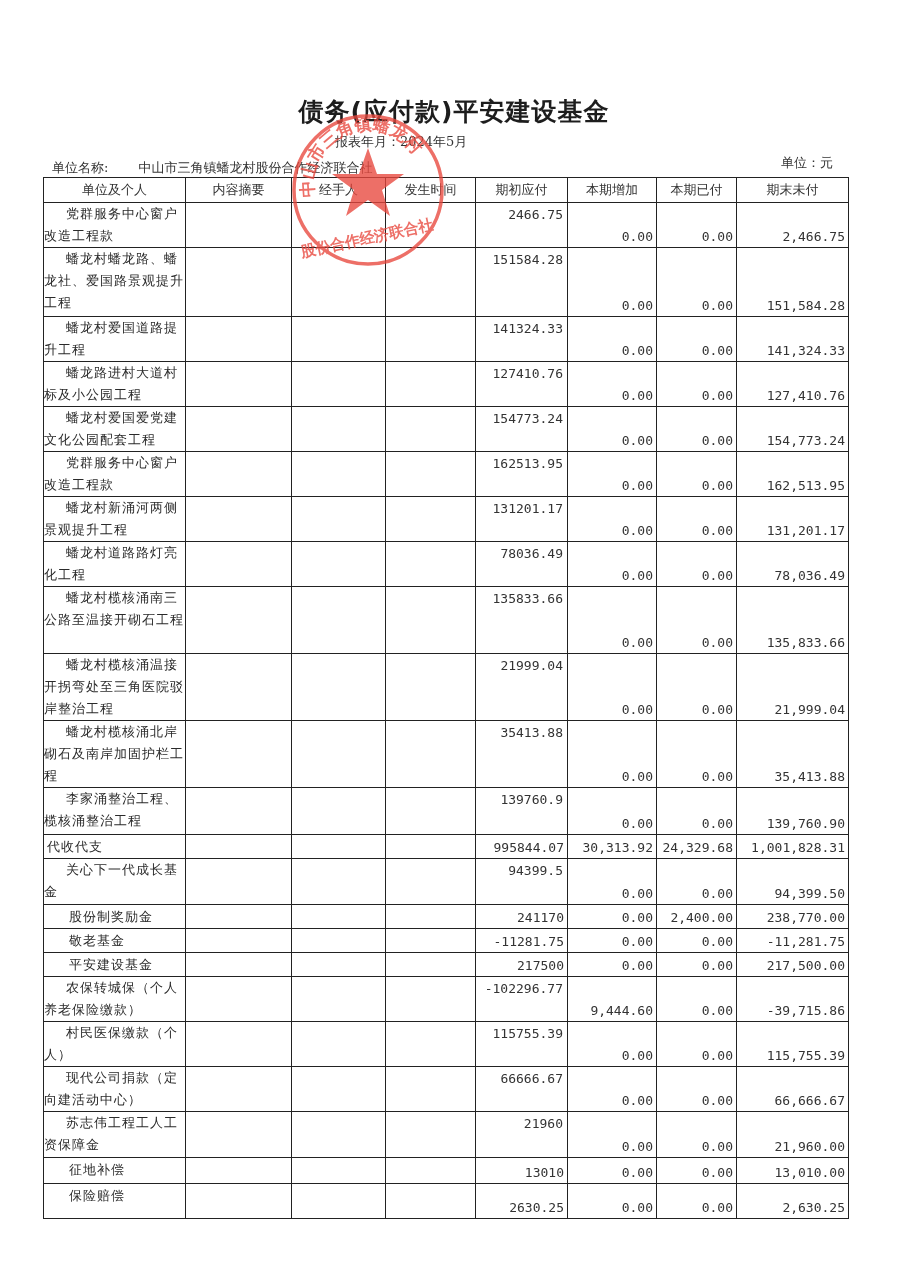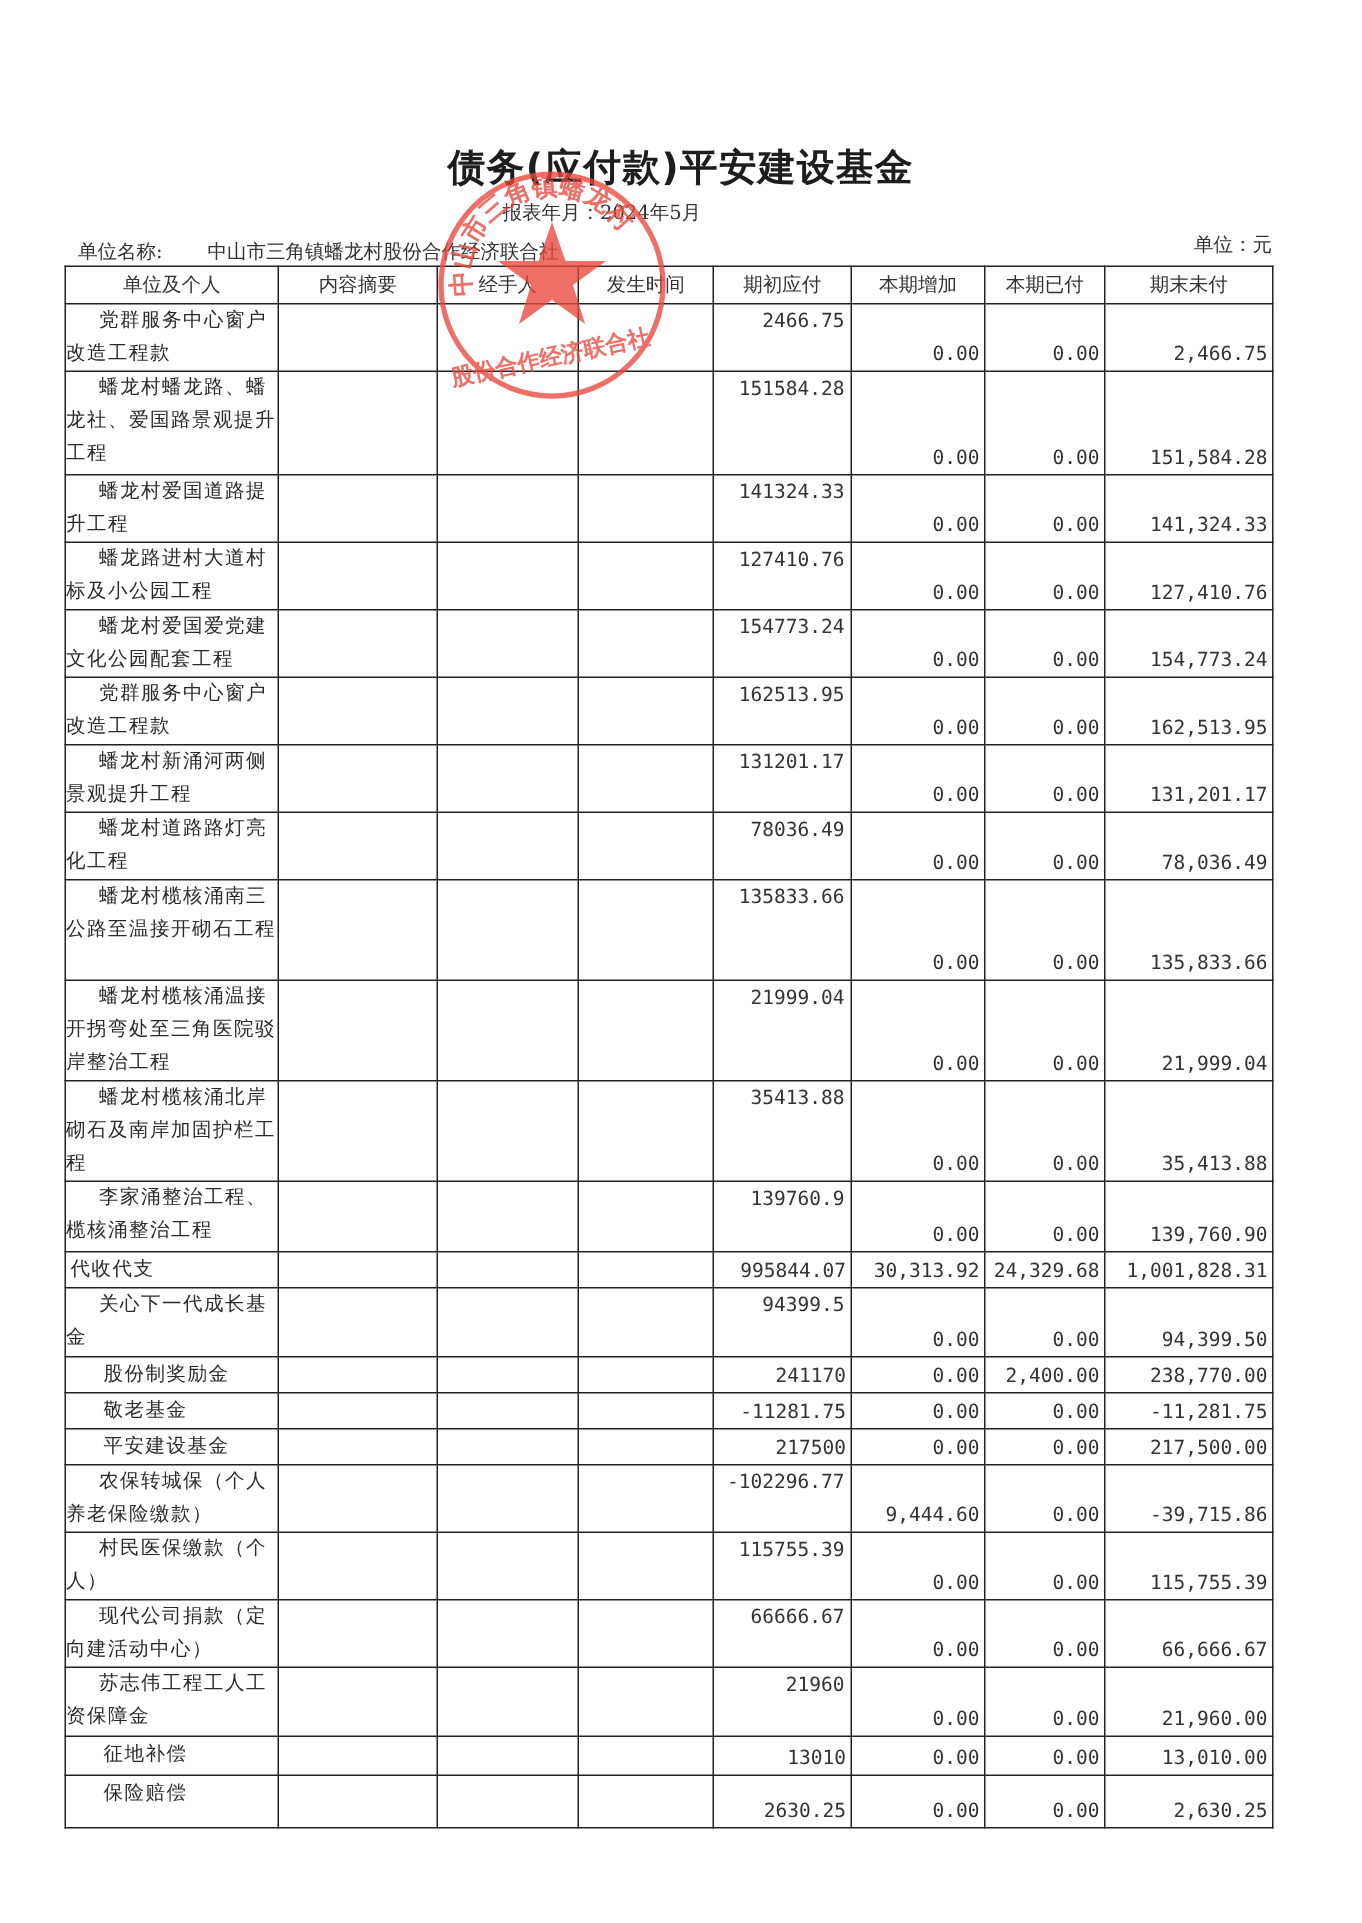--- a/index.html
+++ b/index.html
@@ -4,21 +4,21 @@
 <style>
   html, body { margin:0; padding:0; background:#ffffff; }
   body { width:908px; height:1282px; position:relative; overflow:hidden;
          font-family:"DejaVu Serif","Liberation Serif",serif; color:#222; }
   .title { position:absolute; left:0; width:908px; top:95px; text-align:center;
            font-size:25px; font-weight:bold; letter-spacing:1px; color:#1d1d1d;
            font-family:"DejaVu Sans","Liberation Sans",sans-serif; }
   .period { position:absolute; left:335px; top:133px; font-size:13px; color:#333; }
   .unit-name { position:absolute; left:52px; top:159px; font-size:13px; color:#333; }
   .unit-name .lbl { margin-right:30px; }
-  .currency { position:absolute; right:60px; top:154px; font-size:13px; color:#333; }
+  .currency { position:absolute; right:75px; top:154px; font-size:13px; color:#333; }
   table.main { position:absolute; left:43px; top:177px; border-collapse:collapse;
                table-layout:fixed; }
   table.main td, table.main th { border:1.3px solid #222; padding:0; font-size:13px;
                font-weight:normal; vertical-align:top; }
   table.main th { height:24px; text-align:center; vertical-align:middle; color:#333; }
   td.name { padding:4px 2px 2px 3px; line-height:22px; letter-spacing:1px; color:#2a2a2a; }
   td.name .ind { display:inline-block; width:22px; }
   td.num { position:relative; text-align:right; font-family:"DejaVu Sans Mono","Liberation Mono",monospace;
            font-size:12.5px; color:#333; }
   td.num .top { position:absolute; right:4px; top:4px; }

